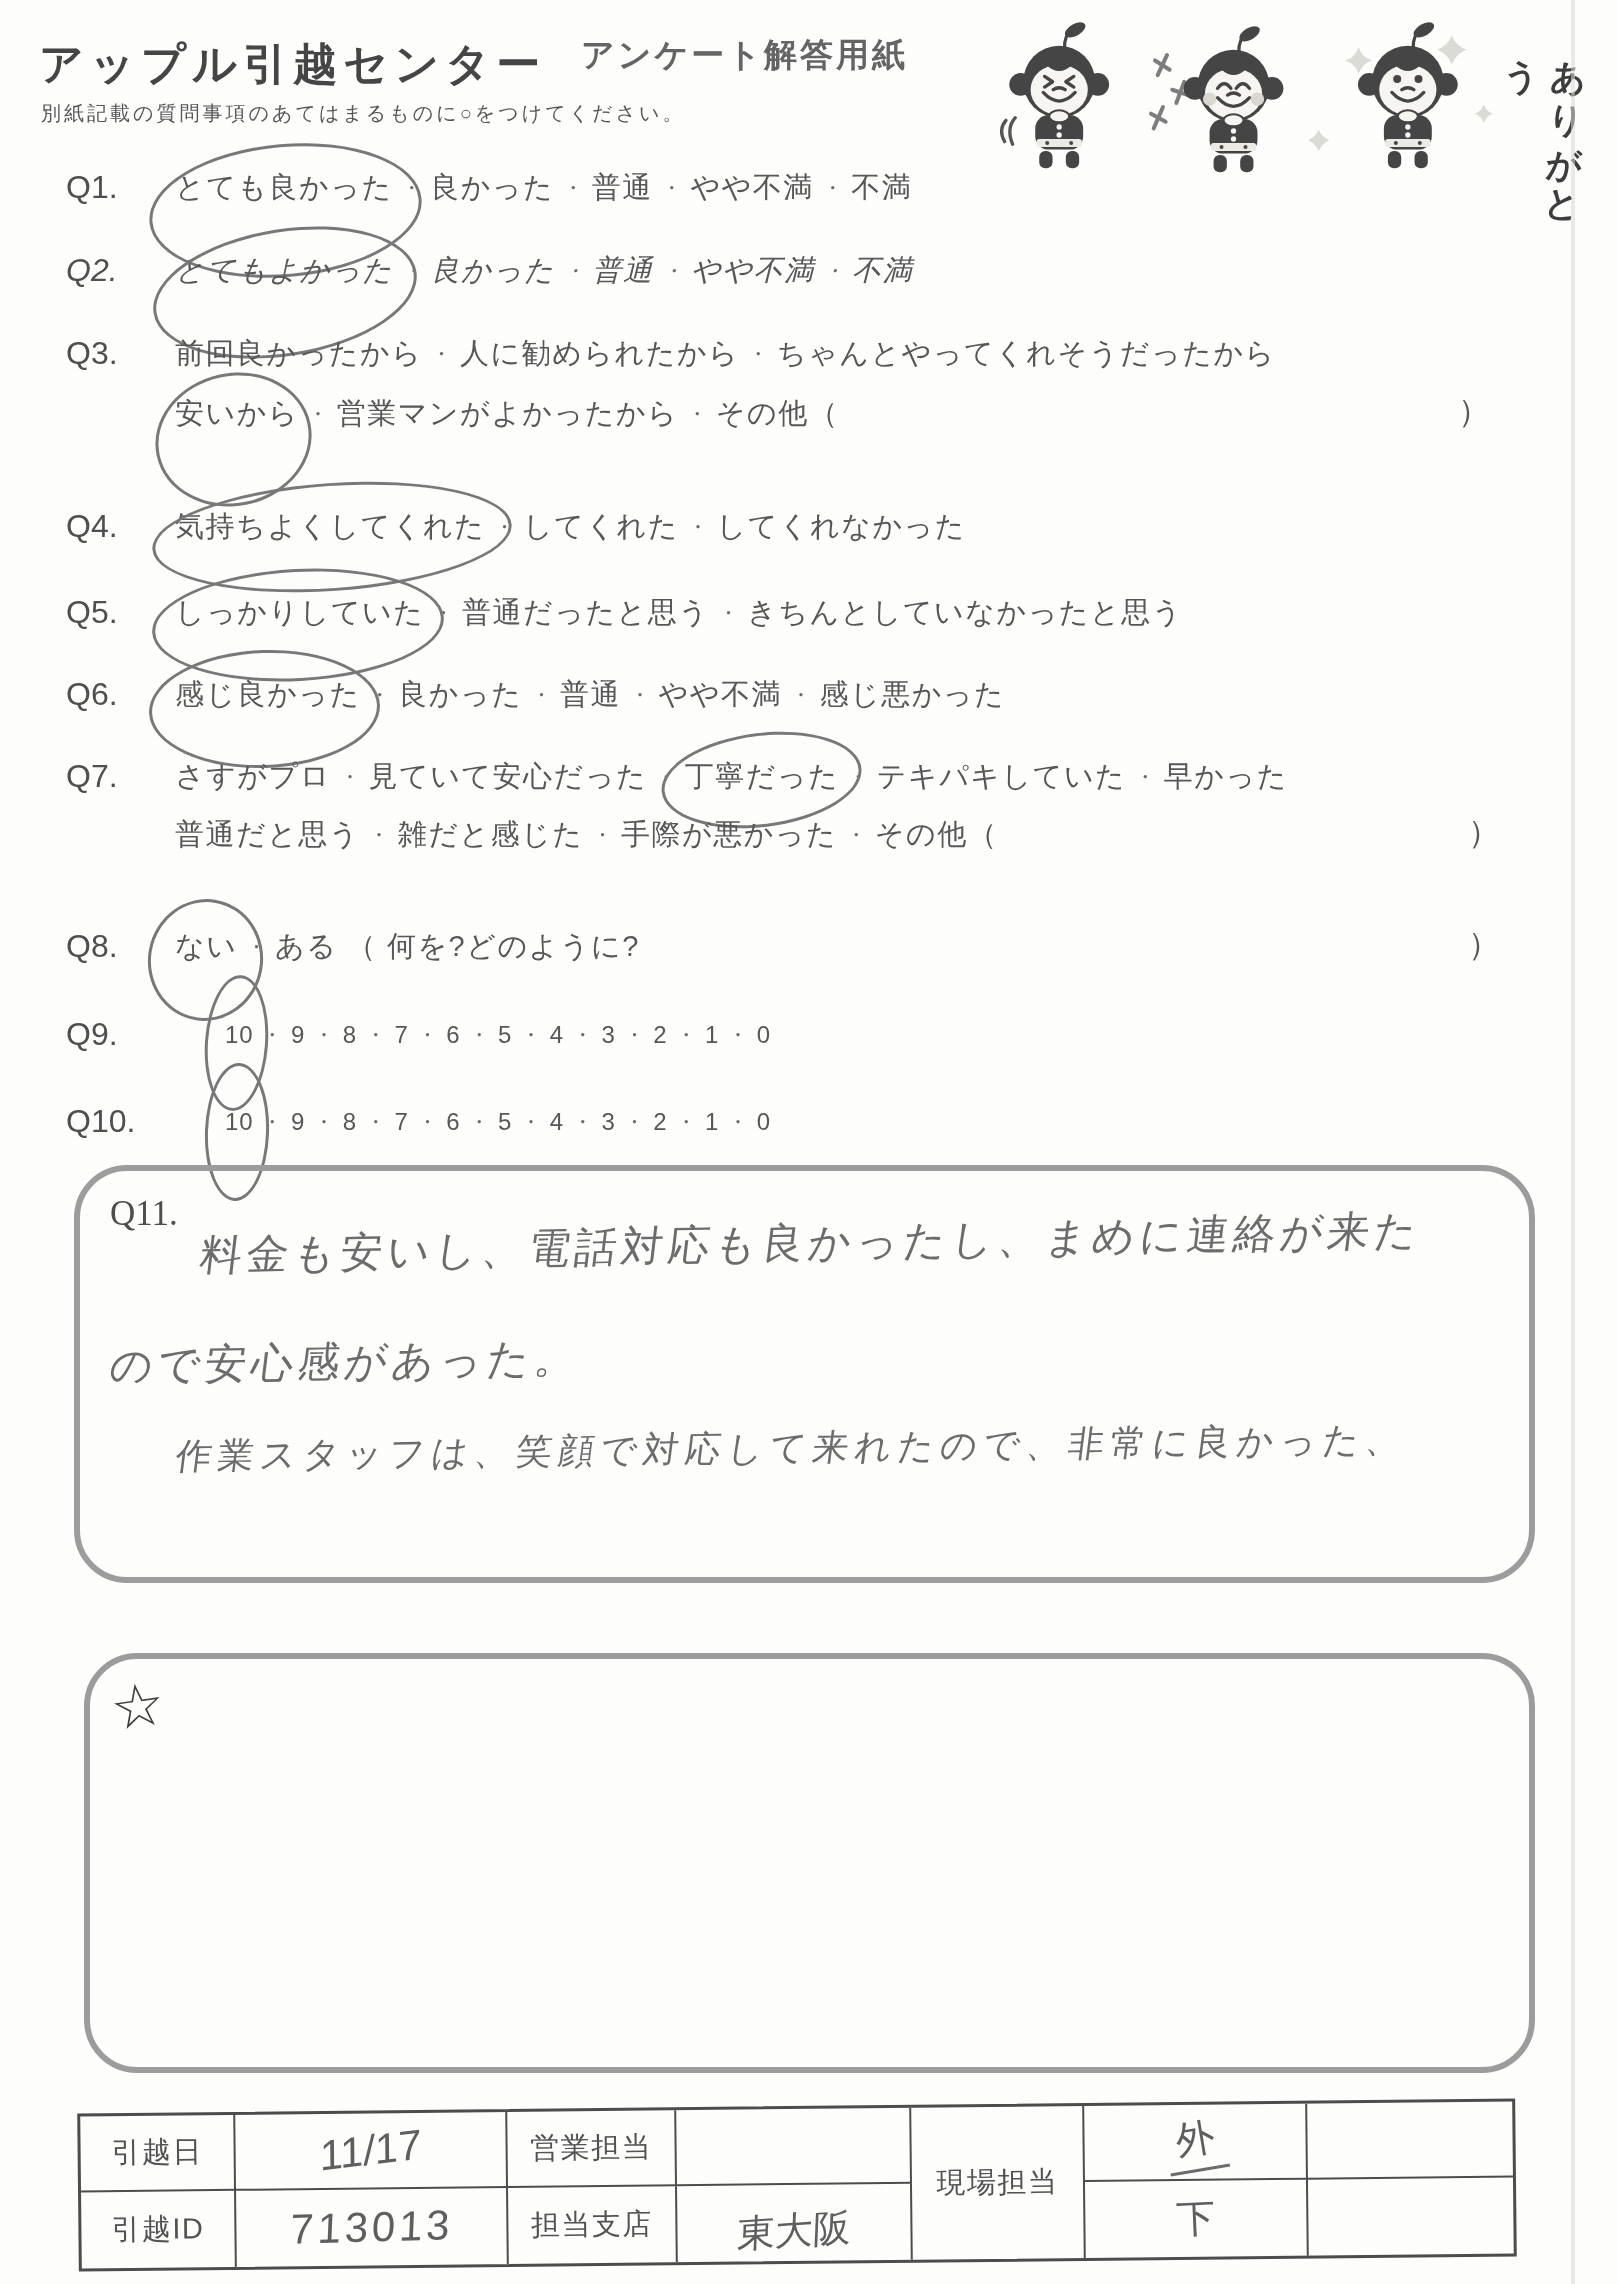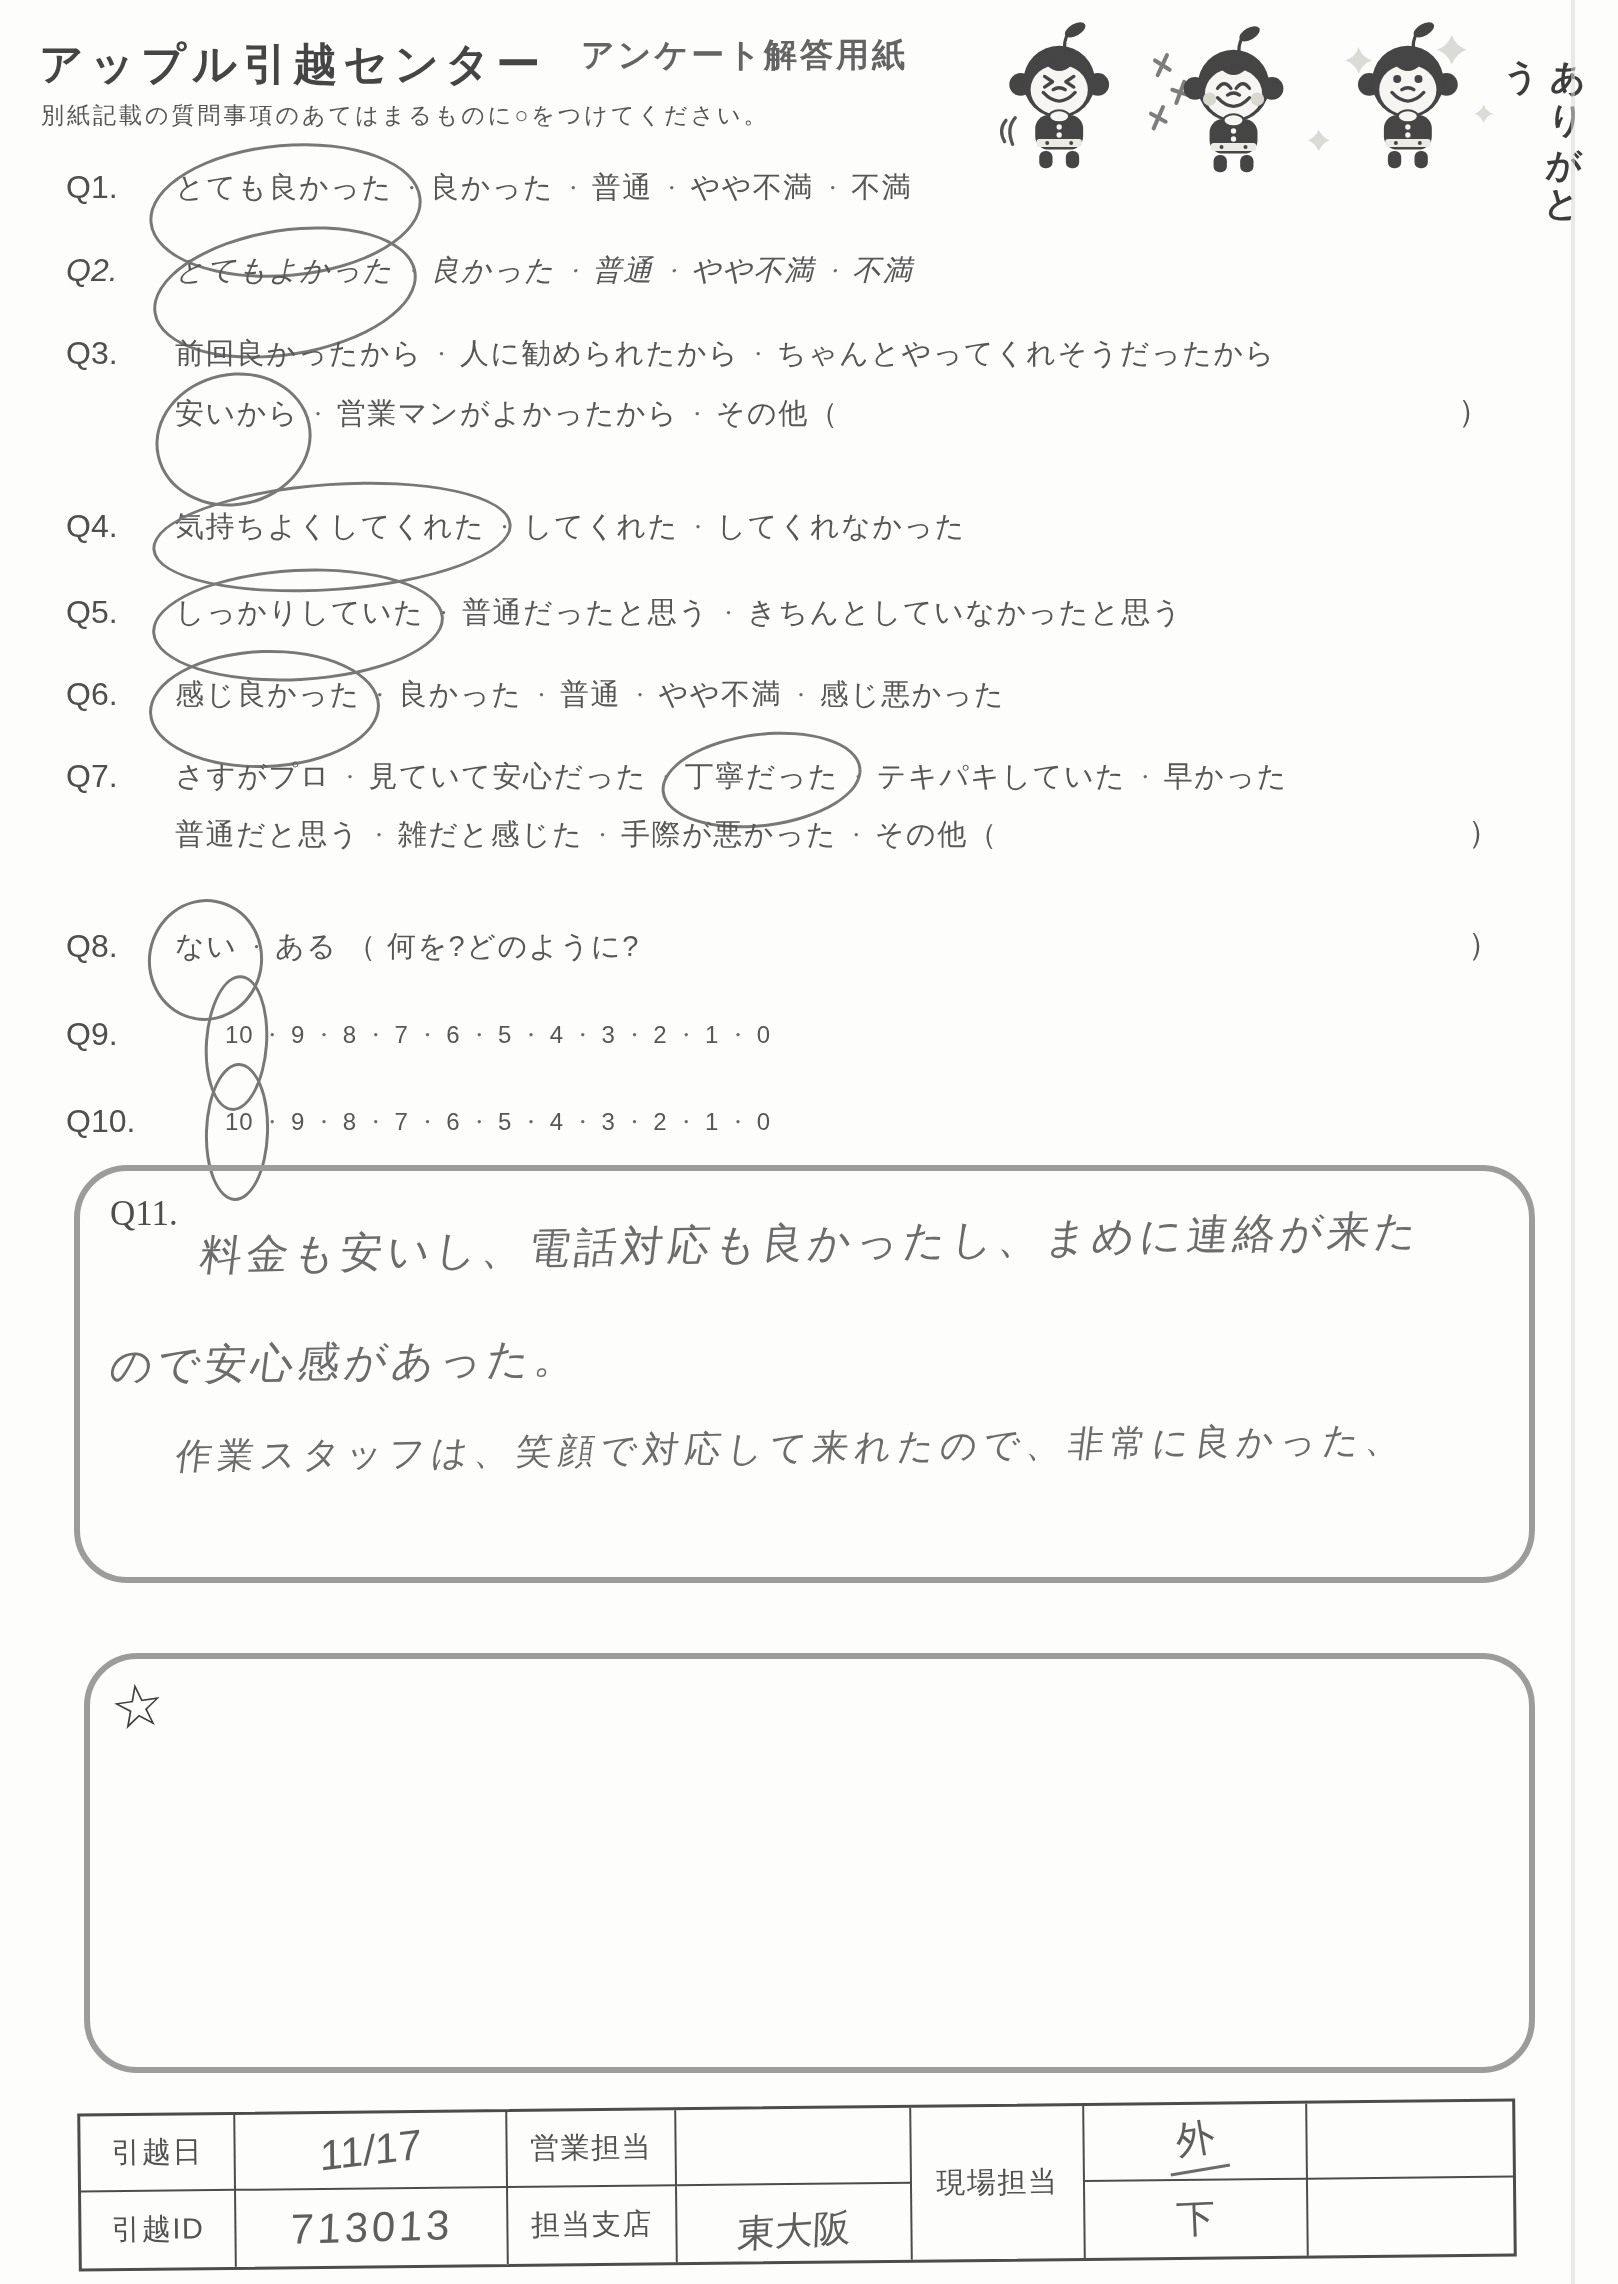--- a/index.html
+++ b/index.html
@@ -3,21 +3,21 @@
 <meta charset="utf-8">
 <style>
   html,body{margin:0;padding:0;background:#ffffff;}
   .page{
     position:relative;width:1618px;height:2284px;overflow:hidden;
     background:#fdfdfc;font-family:"Liberation Sans","DejaVu Sans",sans-serif;color:#4a4a4a;
   }
   
   .title{position:absolute;left:39px;top:15px;font-size:44px;font-weight:bold;color:#454545;letter-spacing:6px;white-space:nowrap;margin-top:20px;}
   .subtitle{position:absolute;left:581px;top:33px;font-size:33px;font-weight:bold;color:#646464;letter-spacing:3px;white-space:nowrap;}
-  .instruction{position:absolute;left:41px;top:100px;font-size:23px;color:#565656;letter-spacing:3px;white-space:nowrap;}
+  .instruction{position:absolute;left:41px;top:100px;font-size:20px;color:#565656;letter-spacing:3px;white-space:nowrap;}
   .mascots{position:absolute;left:986px;top:19.6px;width:519px;height:214px;}
   .thanks{position:absolute;left:1494px;top:35px;height:211px;writing-mode:vertical-rl;font-size:35px;font-weight:bold;color:#3d3d3d;letter-spacing:3px;transform:rotate(3deg);}
   
   .qrow{position:absolute;left:0;width:1618px;height:41px;}
   .qlabel{position:absolute;left:66px;top:0;font-size:32px;color:#4f4f4f;line-height:41px;white-space:nowrap;}
   .qline{position:absolute;left:175px;display:flex;align-items:center;white-space:nowrap;}
   .opt{font-size:29px;color:#575757;line-height:41px;letter-spacing:1.5px;}
   .num .opt{font-size:24px;letter-spacing:0.8px;}
   .num{padding-left:50px;}
   .sep{font-size:21px;color:#6a6a6a;margin:0 8.3px;}

